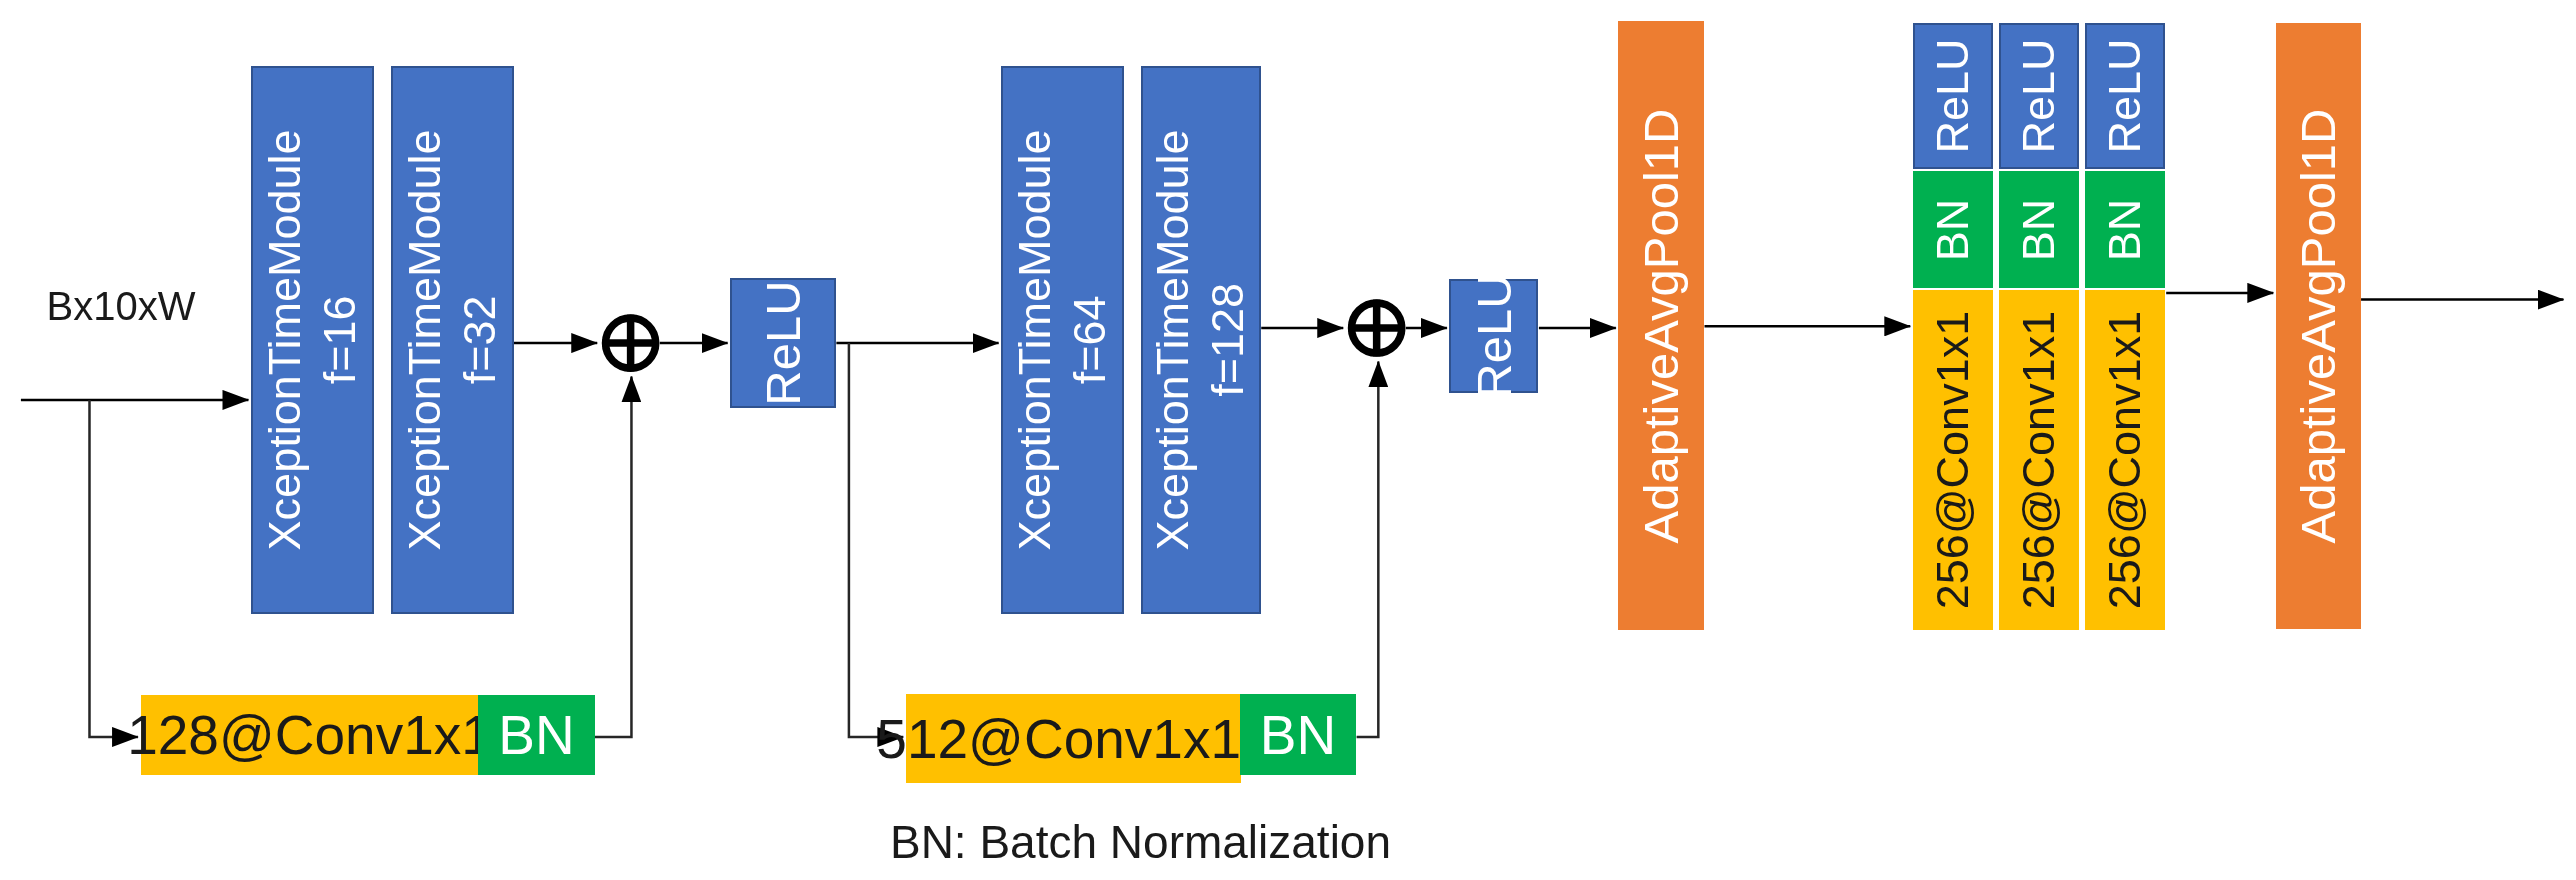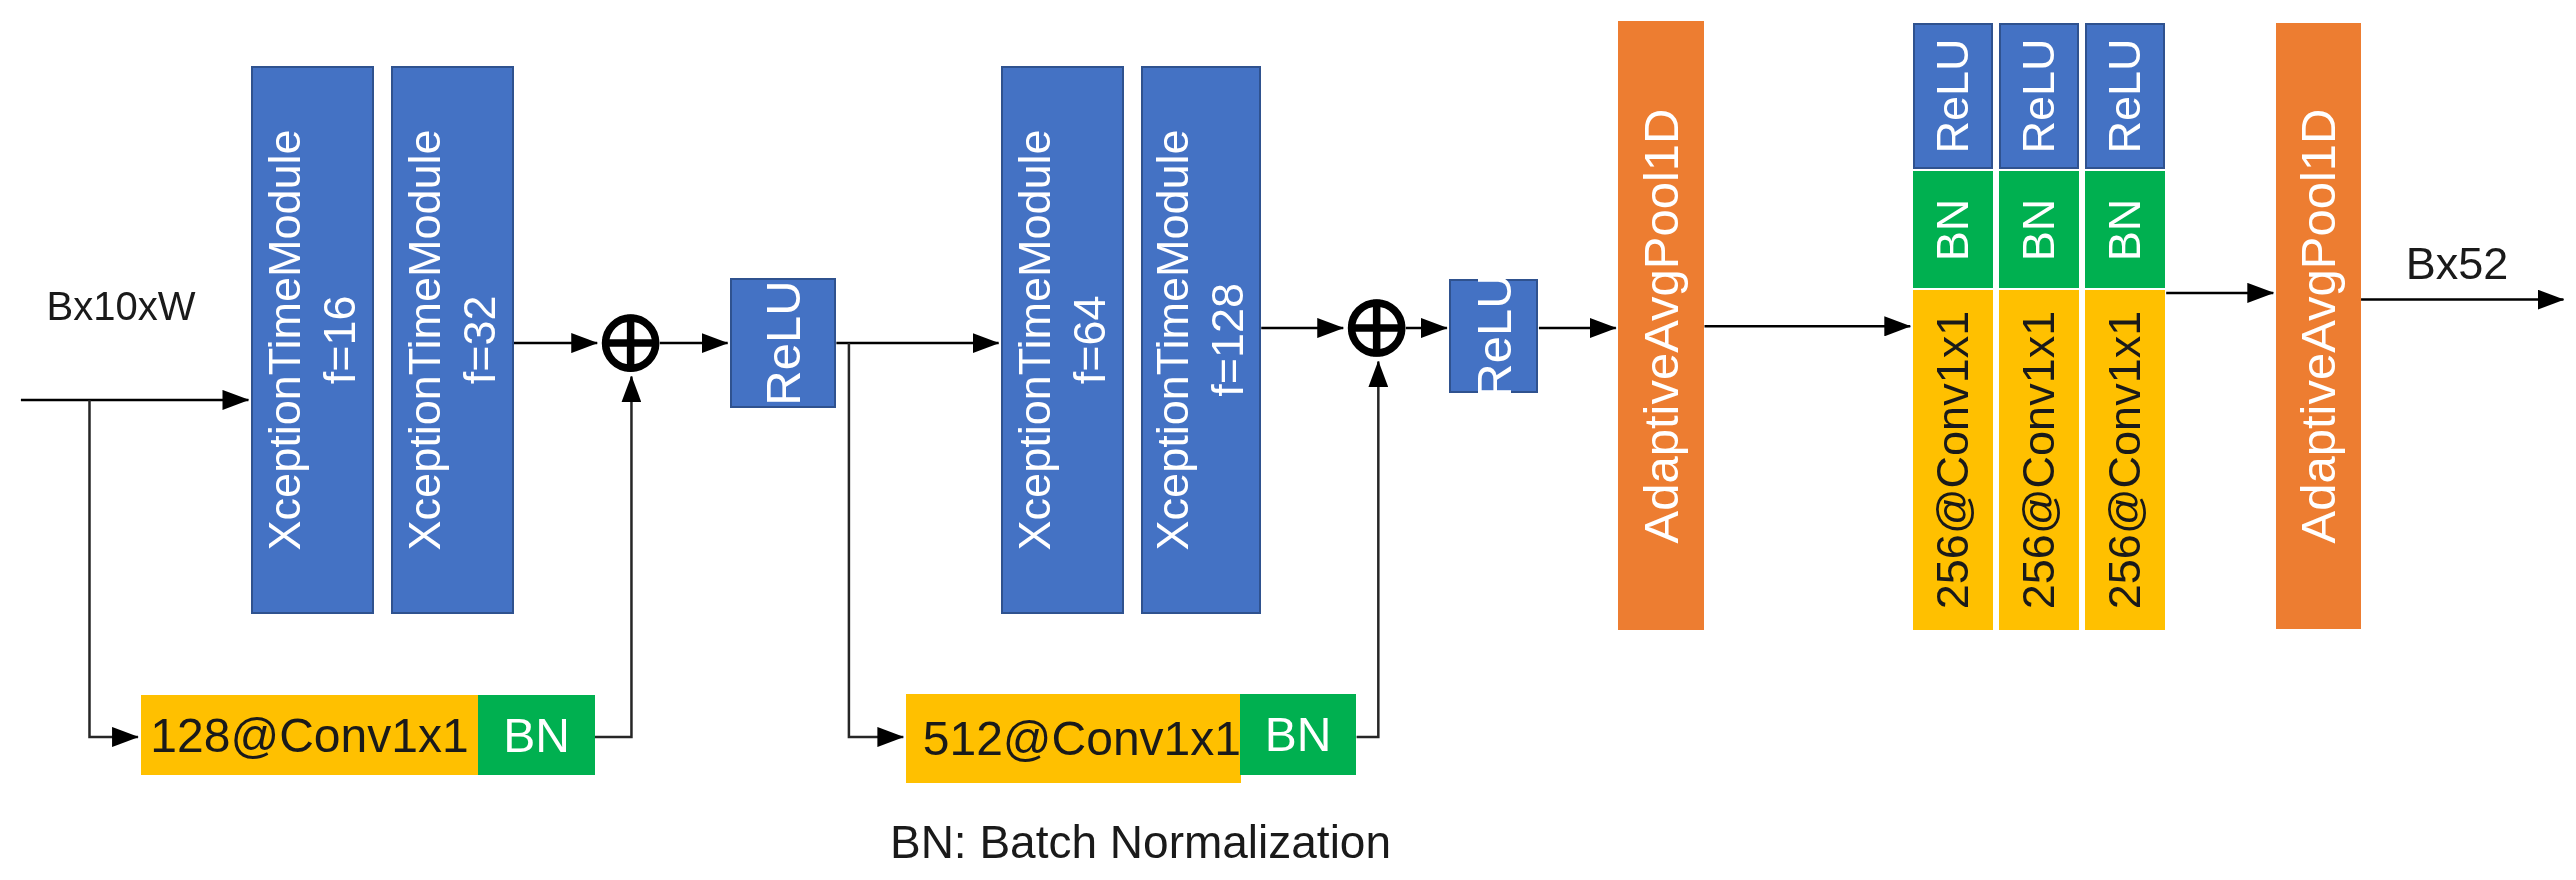--- a/index.html
+++ b/index.html
@@ -27,21 +27,21 @@
   .vtext{
     transform:rotate(-90deg);
     white-space:nowrap;
     text-align:center;
   }
   .module-text{line-height:1.22;font-size:45px;}
   .relu-big{font-size:49px;}
   .pool-text{font-size:49px;}
   .col-small{font-size:45px;}
   .conv-col-text{font-size:45px;}
-  .hline-text{font-size:48px;}
+  .hline-text{font-size:55px;}
   .label{
     position:absolute;
     z-index:2;
     color:#1a1a1a;
     text-align:center;
     white-space:nowrap;
   }
   .io-label{font-size:40px;}
   .dim-label{font-size:45px;}
   .caption-label{font-size:46px;}
@@ -168,17 +168,16 @@
   </div>
   <div class="block yellow" style="left:2085px;top:290px;width:80px;height:340px;">
     <span class="vtext conv-col-text">256@Conv1x1</span>
   </div>
 
   <div class="block orange" style="left:2276px;top:23.4px;width:85px;height:606px;">
     <span class="vtext pool-text">AdaptiveAvgPool1D</span>
   </div>
 
   <div class="label io-label" style="left:29px;top:284px;width:184px;">Bx10xW</div>
-  <div class="label dim-label" style="left:2367px;top:238px;width:180px;">Bx52</div>
   <div class="label caption-label" style="left:848px;top:815px;width:585px;">BN: Batch Normalization</div>
 
 </div>
 
 
 </body></html>

